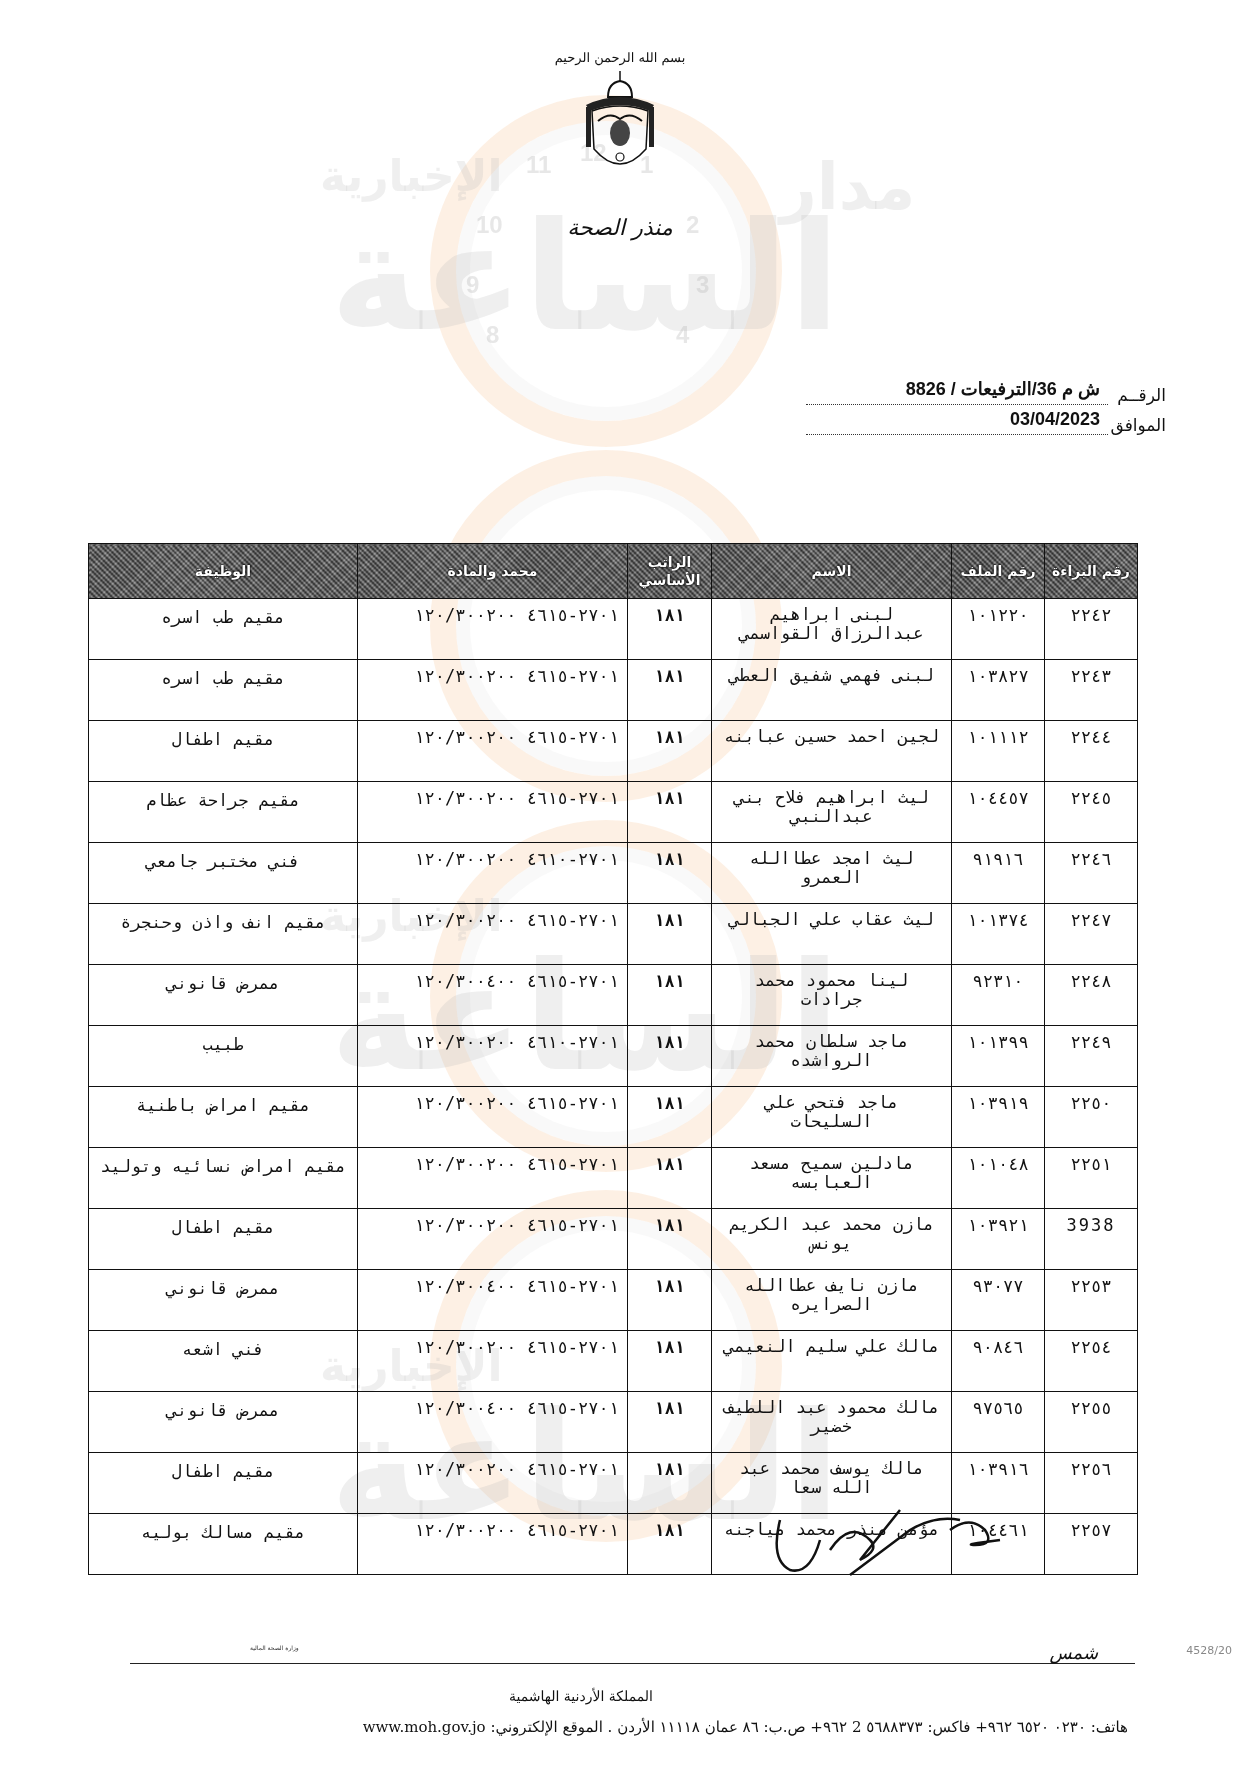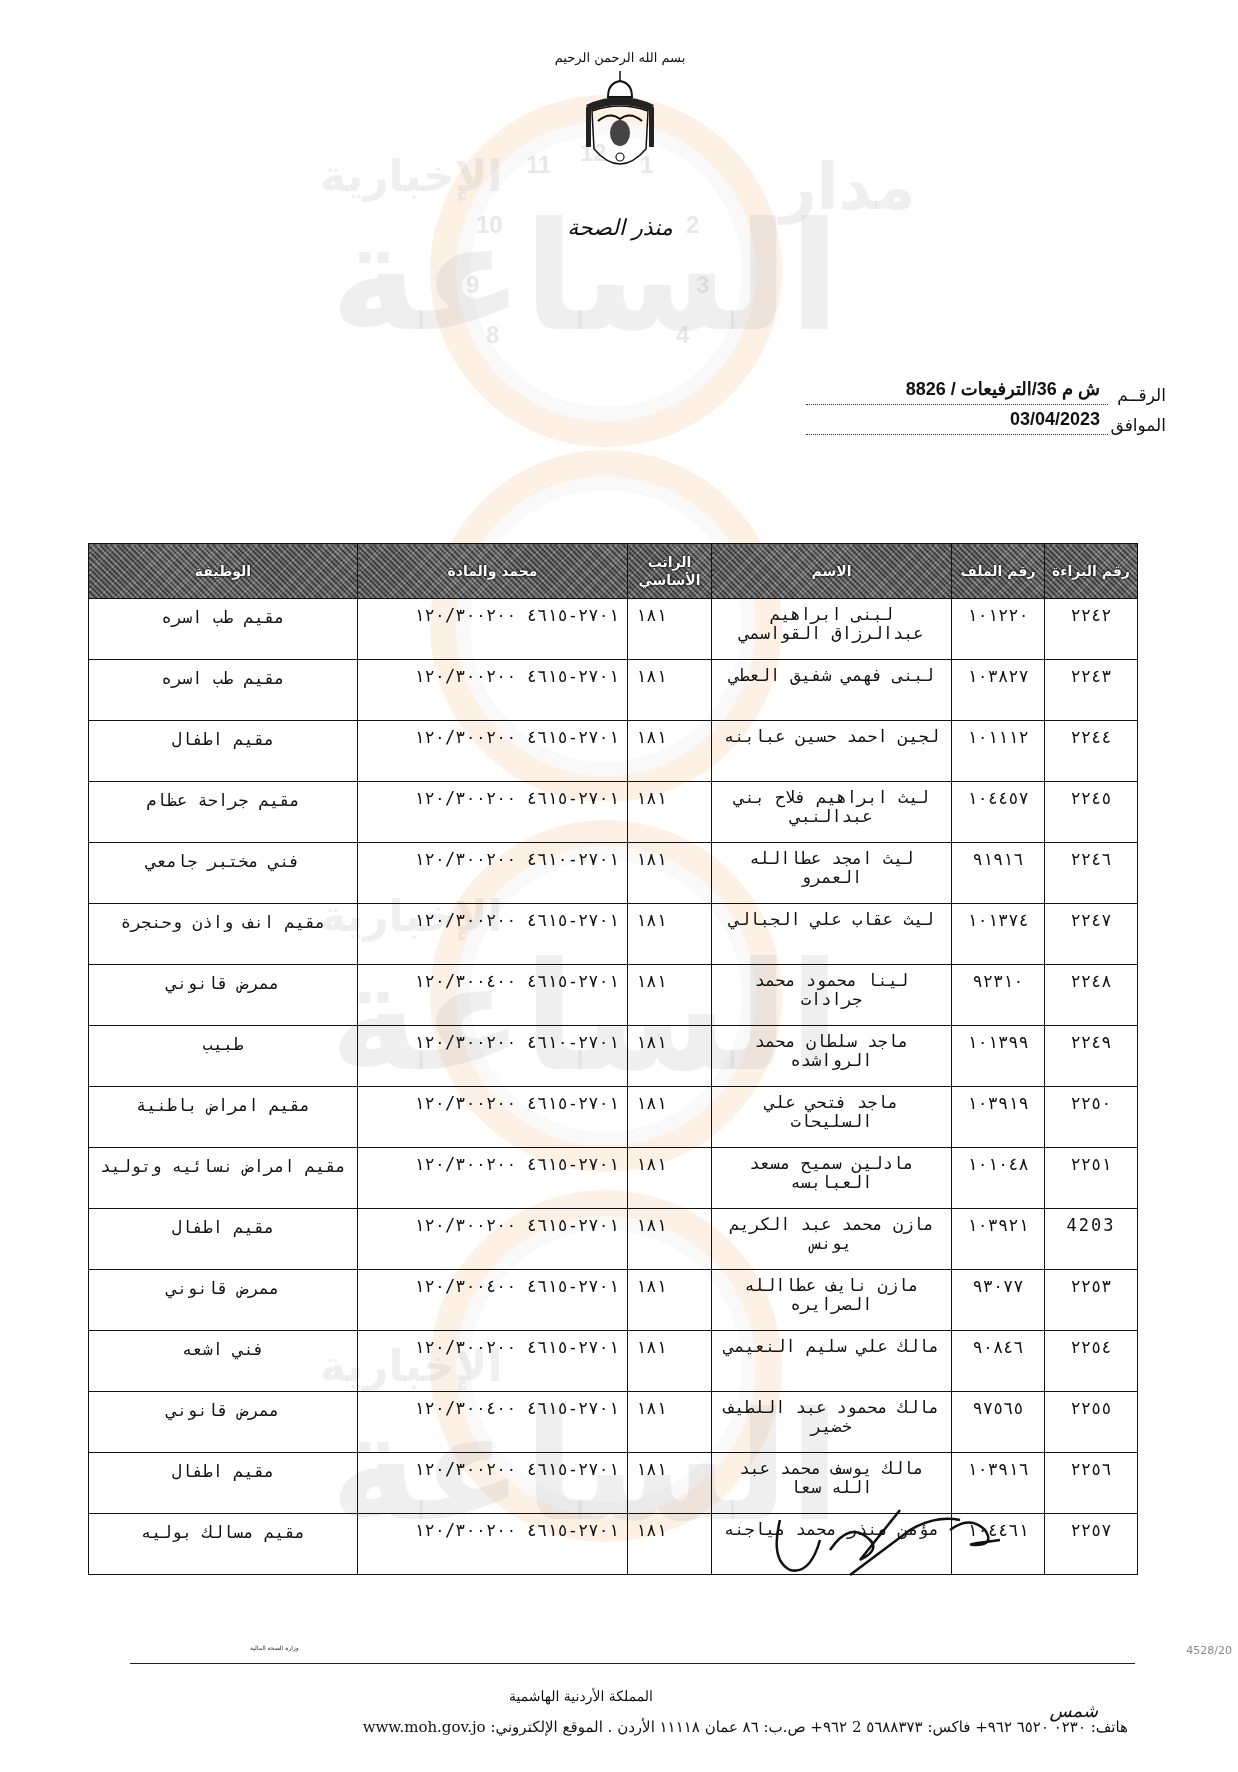--- a/index.html
+++ b/index.html
@@ -55,30 +55,30 @@
       repeating-linear-gradient(-45deg, rgba(255,255,255,0.2) 0 1px, rgba(0,0,0,0.3) 1px 3px);
     text-shadow: 0 0 2px #000, 0 0 3px #000;
     line-height: 18px;
   }
   table.promo td {
     height: 54px; vertical-align: top; font-size: 17px; padding: 6px 8px 0 8px;
     font-family: "DejaVu Sans Mono", monospace; letter-spacing: 2px;
   }
   td.c-seq, td.c-file { text-align: center; }
   td.c-name { text-align: center; line-height: 19px; padding-top: 4px; }
-  td.c-salary { text-align: left; }
+  td.c-salary { text-align: center; font-weight: bold; }
   td.c-chapter { text-align: right; direction: rtl; white-space: nowrap; }
   td.c-job { text-align: center; line-height: 24px; }
   
   .signature { position: absolute; left: 760px; top: 1500px; }
   
   .tiny-note { position: absolute; left: 250px; top: 1644px; font-size: 6px; direction: rtl; color: #333; }
   .right-code { position: absolute; right: 6px; top: 1644px; font-size: 11px; color: #888; }
   .footer-line { position: absolute; left: 130px; top: 1663px; width: 1005px; border-top: 1.5px solid #222; }
-  .initials { position: absolute; right: 140px; top: 1700px; font-family: Liberation Serif, serif; font-size: 18px; direction: rtl; font-style: italic; }
+  .initials { position: absolute; right: 140px; top: 1642px; font-family: Liberation Serif, serif; font-size: 18px; direction: rtl; font-style: italic; }
   .kingdom { position: absolute; left: 0; width: 1162px; top: 1688px; text-align: center; font-family: "DejaVu Serif", serif; font-size: 14px; direction: rtl; }
   .contacts { position: absolute; right: 110px; top: 1718px; font-family: "DejaVu Serif", serif; font-size: 15px; direction: rtl; white-space: nowrap; }
 </style>
 </head>
 <body>
 
 <div class="wm-clock" style="left:430px;top:95px;width:300px;height:300px;">
   <span class="num" style="left:124px;top:18px;">12</span>
   <span class="num" style="left:70px;top:30px;">11</span>
   <span class="num" style="left:184px;top:30px;">1</span>
@@ -226,21 +226,21 @@
     </tr>
     <tr>
       <td class="c-seq">٢٢٥١</td>
       <td class="c-file">١٠١٠٤٨</td>
       <td class="c-name">مادلين سميح مسعد العبابسه</td>
       <td class="c-salary">١٨١</td>
       <td class="c-chapter">٢٧٠١-٤٦١٥ ١٢٠/٣٠٠٢٠٠</td>
       <td class="c-job">مقيم امراض نسائيه وتوليد</td>
     </tr>
     <tr>
-      <td class="c-seq">4203</td>
+      <td class="c-seq">3938</td>
       <td class="c-file">١٠٣٩٢١</td>
       <td class="c-name">مازن محمد عبد الكريم يونس</td>
       <td class="c-salary">١٨١</td>
       <td class="c-chapter">٢٧٠١-٤٦١٥ ١٢٠/٣٠٠٢٠٠</td>
       <td class="c-job">مقيم اطفال</td>
     </tr>
     <tr>
       <td class="c-seq">٢٢٥٣</td>
       <td class="c-file">٩٣٠٧٧</td>
       <td class="c-name">مازن نايف عطاالله الصرايره</td>

